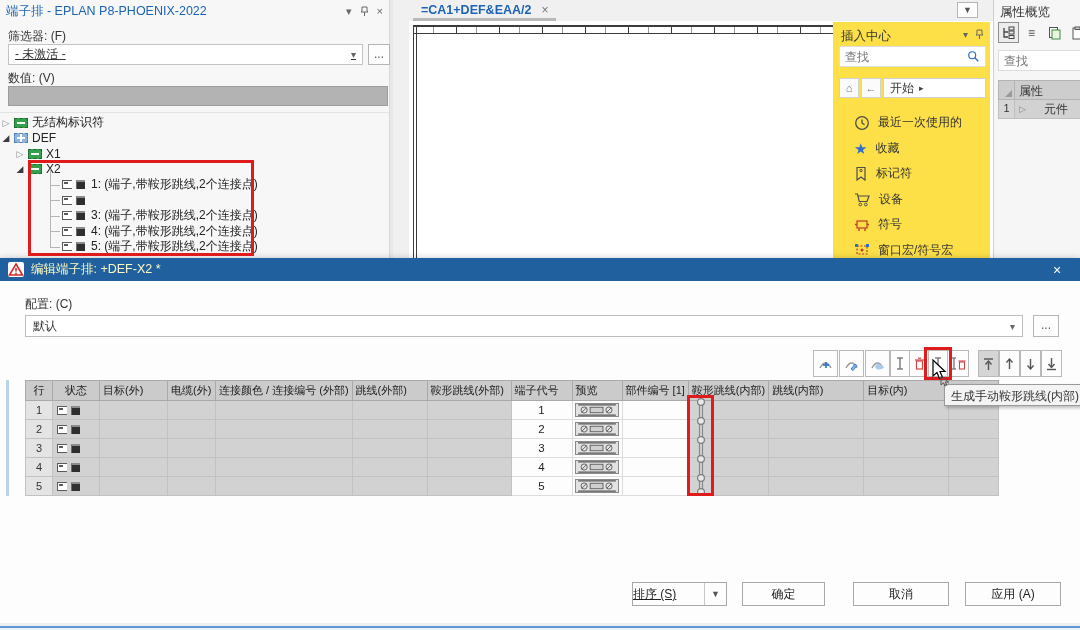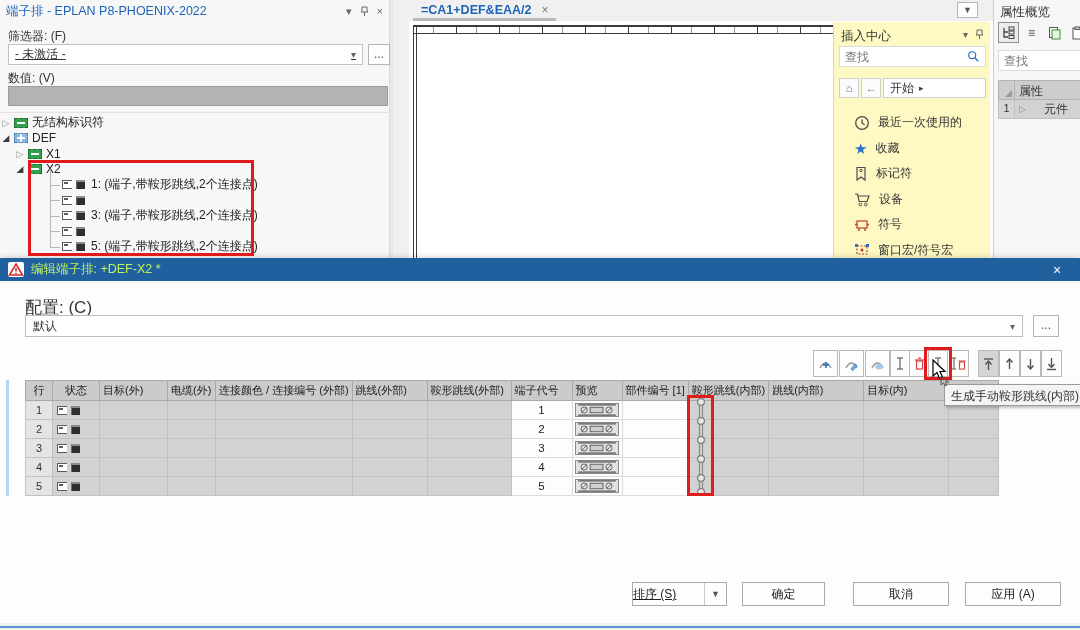--- a/index.html
+++ b/index.html
@@ -52,21 +52,21 @@
   .tab-dd { position:absolute; right:28px; top:2px; width:21px; height:16px; border:1px solid #b5b5b5; background:#fdfdfd; text-align:center; line-height:14px; color:#555; font-size:9px; }
   .canvas { position:absolute; left:0; top:21px; width:597px; height:237px; background:#fff; }
   .ruler { position:absolute; left:4px; top:4px; width:430px; height:9px;
     border-top:2px solid #3c3c3c; border-bottom:1px solid #3c3c3c;
     background-image:repeating-linear-gradient(90deg,#3c3c3c 0 1px,transparent 1px 43px),
                      repeating-linear-gradient(90deg,transparent 0 20px,#9a9a9a 20px 21px,transparent 21px 43px);
     background-size:100% 100%,100% 45%; }
   .frameL { position:absolute; left:4px; top:4px; width:4px; height:233px; border-left:1px solid #3c3c3c; border-right:1px solid #3c3c3c; }
 
   
-  .insert-center { position:absolute; left:833px; top:22px; width:157px; height:236px; background:#fef9c3; border-left:1px solid #d5d5d5; }
+  .insert-center { position:absolute; left:833px; top:22px; width:157px; height:236px; background:#fde047; border-left:1px solid #d5d5d5; }
   .ic-title { position:absolute; left:7px; top:6px; font-size:12.5px; color:#333; }
   .ic-title-icons { position:absolute; right:6px; top:7px; display:flex; gap:7px; color:#666; font-size:10px; align-items:center; }
   .ic-search { position:absolute; left:5px; top:24px; width:147px; height:21px; background:#fff; border:1px solid #dcdcdc; display:flex; align-items:center; }
   .ic-search input, .pp-search input { border:none; outline:none; width:100%; font-size:12px; padding:0 5px; background:transparent; font-family:inherit; color:#333; }
   .ic-nav { position:absolute; left:5px; top:56px; display:flex; }
   .nav-sq { width:20px; height:20px; border:1px solid #d0d0d0; background:#fbfbfb; color:#777; text-align:center; line-height:18px; font-size:11px; margin-right:2px; }
   .crumb { width:103px; height:20px; border:1px solid #d0d0d0; background:#fff; display:flex; align-items:center; padding:0 6px; gap:5px; }
   .crumb .arr { color:#444; font-size:9px; }
   .ic-items { position:absolute; left:7px; top:88px; right:2px; }
   .ic-item { height:25.5px; display:flex; align-items:center; gap:8px;margin-left:13px; }
@@ -86,23 +86,23 @@
   .pp-corner::after { content:""; position:absolute; right:2px; bottom:2px; border-style:solid; border-width:0 0 7px 7px; border-color:transparent transparent #9a9a9a transparent; }
   .pp-hcell { flex:1; background:#cdcdcd; border:1px solid #b3b3b3; border-left:none; padding:2px 4px; font-size:12px; }
   .pp-row { display:flex; height:19px; }
   .pp-num { width:17px; background:#d6d6d6; border:1px solid #c0c0c0; border-top:none; text-align:center; font-size:11px; line-height:17px; }
   .pp-cell { flex:1; background:#d2d2d2; border:1px solid #c0c0c0; border-top:none; border-left:none; display:flex; align-items:center; gap:4px; padding-left:4px; font-size:12px; }
   .pp-cell .exp { width:auto; }
 
   
   .dialog { position:absolute; left:0; top:258px; width:1080px; height:365px; background:#fdfdfd; box-shadow:0 2px 8px rgba(0,0,0,.35); }
   .dlg-title { position:absolute; left:0; top:0; width:100%; height:23px; background:#20609f; display:flex; align-items:center; padding:0 8px; gap:7px; }
-  .dlg-title-text { color:#bef264; font-size:12.5px; }
+  .dlg-title-text { color:#fef9c3; font-size:12.5px; }
   .dlg-close { margin-left:auto; color:#fff; font-size:14px; width:30px; text-align:center; }
-  .dlg-lbl { position:absolute; left:25px; top:38px; font-size:17px; }
+  .dlg-lbl { position:absolute; left:25px; top:38px; font-size:12px; }
   .dlg-combo { position:absolute; left:25px; top:57px; width:998px; height:22px; background:#fff; border:1px solid #bdbdbd; display:flex; align-items:center; padding:0 7px; }
   .dlg-combo .caret { margin-left:auto; color:#666; font-size:10px; }
   .dlg-more { position:absolute; left:1033px; top:57px; width:26px; height:22px; background:#fdfdfd; border:1px solid #b5b5b5; text-align:center; line-height:19px; color:#555; }
 
   .tbtn { position:absolute; top:92px; height:27px; background:#fdfdfd; border:1px solid #b9b9b9; display:flex; align-items:center; justify-content:center; }
   .tbtn.pressed { background:#d5d5d5; }
   .tb-red { left:924px; top:89px; width:28px; height:33px; border-width:3px; }
   .tooltip { position:absolute; left:944px; top:126px; height:22px; background:#f4f4f4; border:1px solid #9a9a9a; box-shadow:2px 2px 3px rgba(0,0,0,.25); padding:3px 6px; font-size:12px; white-space:nowrap; z-index:60; }
   .cursor { position:absolute; left:928px; top:101px; z-index:70; }
 
@@ -190,20 +190,21 @@
       <div class="trow">
         <span class="tguide"></span>
         <span class="icon-flag"></span>
         <span class="icon-cube"></span>
         <span class="tlabel">3: (端子,带鞍形跳线,2个连接点)</span>
       </div>
       <div class="trow">
         <span class="tguide"></span>
         <span class="icon-flag"></span>
         <span class="icon-cube"></span>
+        <span class="tlabel">4: (端子,带鞍形跳线,2个连接点)</span>
       </div>
       <div class="trow">
         <span class="tguide"></span>
         <span class="icon-flag"></span>
         <span class="icon-cube"></span>
         <span class="tlabel">5: (端子,带鞍形跳线,2个连接点)</span>
       </div>
     </div>
     <div class="red-rect tree-red"></div>
   </section>

